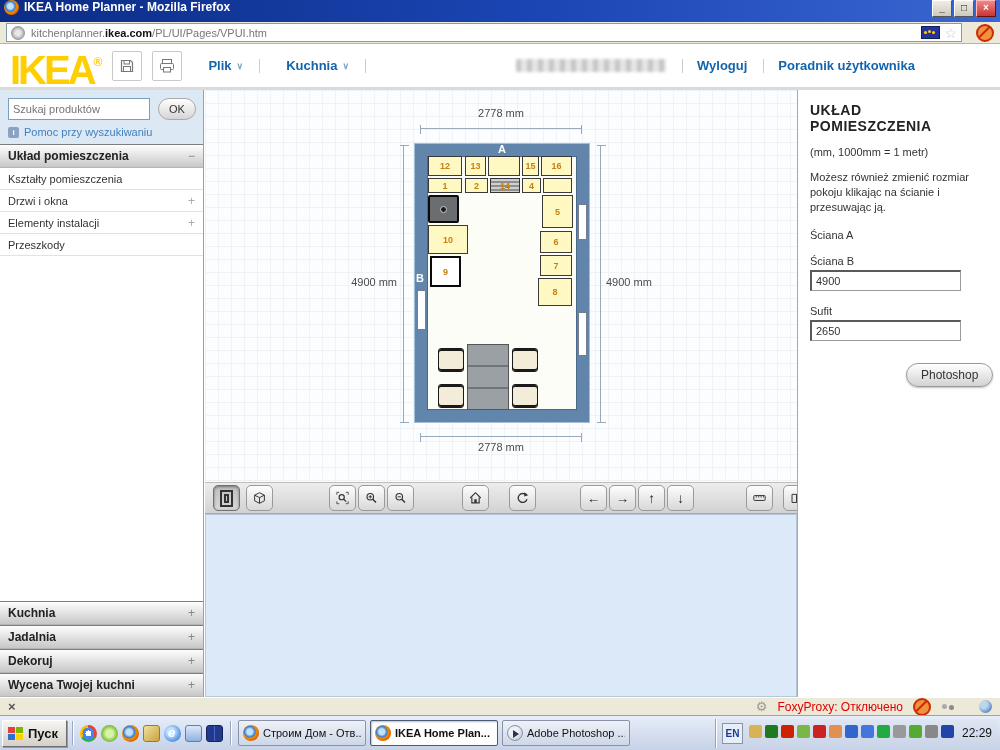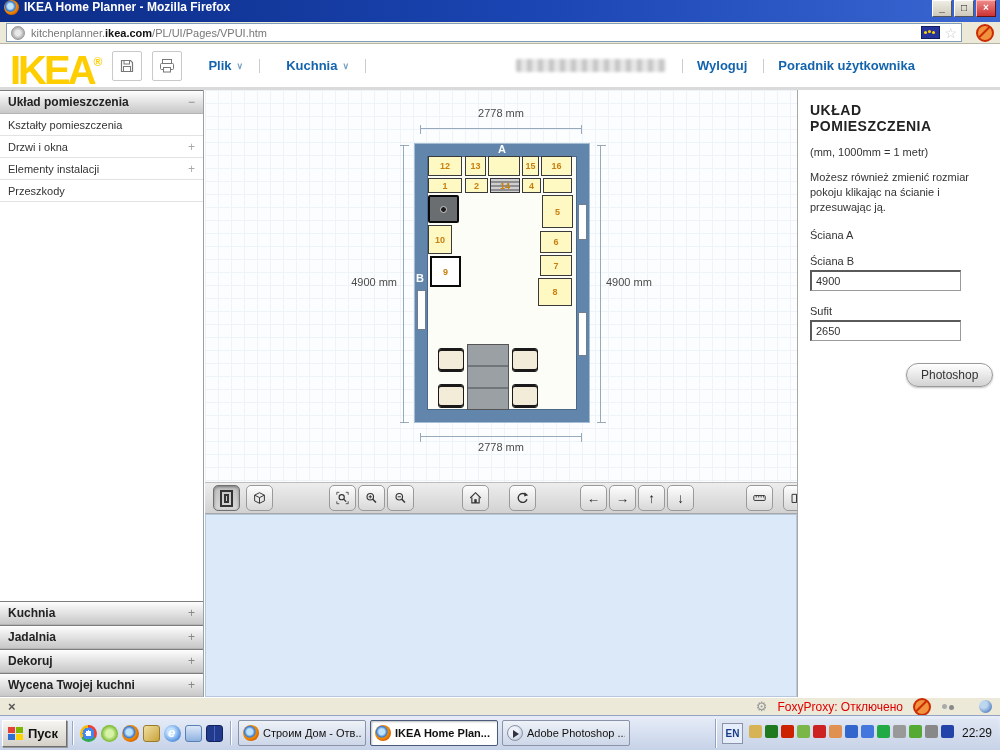--- a/index.html
+++ b/index.html
@@ -221,20 +221,30 @@
     </span>
   <span class="pipe"></span>
   <span class="censored"></span>
   <span class="pipe"></span>
   <span class="linkbtn">Wyloguj</span>
   <span class="pipe"></span>
   <span class="linkbtn last">Poradnik użytkownika</span>
 </div>
 
 <div id="sidebar" class="abs">
+  <div id="searcharea">
+    <div id="searchrow">
+      <input id="searchinput" placeholder="Szukaj produktów" style="">
+      <button id="okbtn">OK</button>
+    </div>
+    <div id="helprow">
+      <span class="helpicon">i</span>
+      <a href="#">Pomoc przy wyszukiwaniu</a>
+    </div>
+  </div>
   <div class="acchead">
     <span>Układ pomieszczenia</span>
     <span class="sign">−</span>
   </div>
   <div class="navitem">
     <span>Kształty pomieszczenia</span>
       <span class="sign"></span>
   </div>
   <div class="navitem">
     <span>Drzwi i okna</span>
@@ -299,21 +309,21 @@
         <span>2</span>
       </div>
       <div class="fp hob" style="left: 75px; top: 34px; width: 30px; height: 15px; text-align: center;">
         <span>14</span>
       </div>
       <div class="fp cab" style="left: 107px; top: 34px; width: 19px; height: 15px;">
         <span>4</span>
       </div>
       <div class="fp cab" style="left: 128px; top: 34px; width: 29px; height: 15px;"></div>
       <div class="fp appliance" style="left: 13px; top: 51px; width: 31px; height: 28px;"></div>
-      <div class="fp cab" style="left: 13px; top: 81px; width: 24px; height: 29px;">
+      <div class="fp cab" style="left: 13px; top: 81px; width: 40px; height: 29px;">
         <span>10</span>
       </div>
       <div class="fp sink" style="left: 15px; top: 112px; width: 31px; height: 31px;">
         <span>9</span>
       </div>
       <div class="fp cab" style="left: 127px; top: 51px; width: 31px; height: 33px;">
         <span>5</span>
       </div>
       <div class="fp cab" style="left: 125px; top: 87px; width: 32px; height: 22px;">
         <span>6</span>

